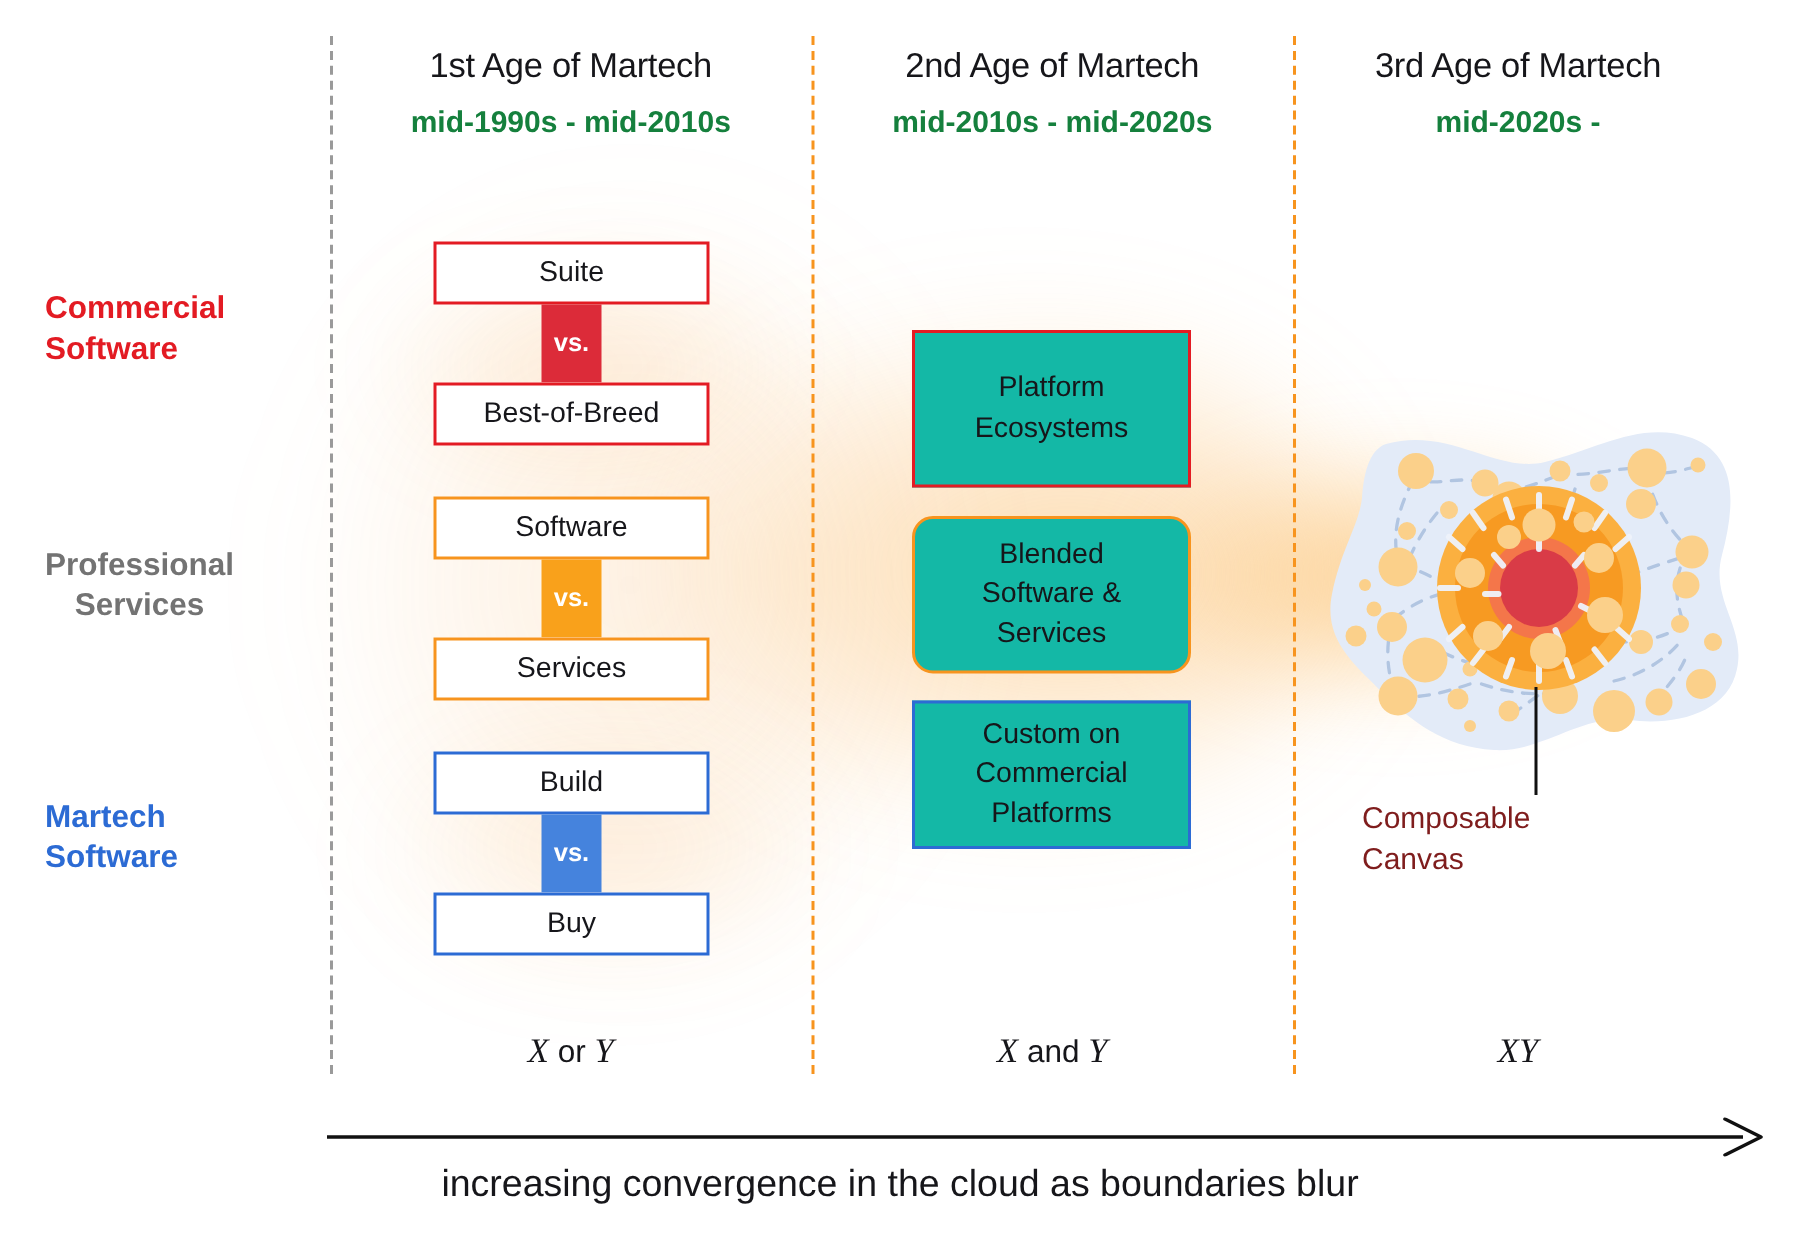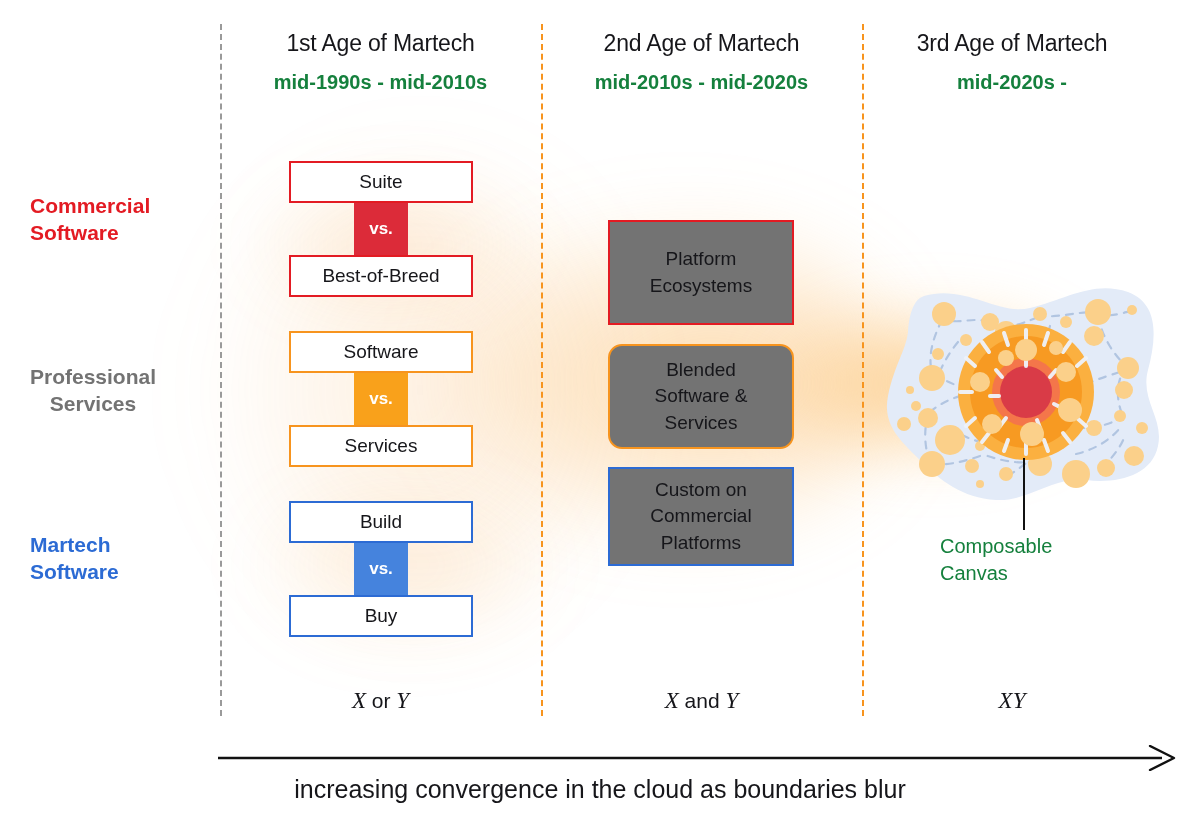--- a/index.html
+++ b/index.html
@@ -118,41 +118,41 @@
     background: #ffffff;
     border: 2px solid #000;
     display: flex;
     align-items: center;
     justify-content: center;
     font-size: 19px;
     color: #16161a;
     box-sizing: border-box;
   }
   .vs-connector {
-    width: 54px;
+    width: 40px;
     height: 52px;
     margin: 0 auto;
     display: flex;
     align-items: center;
     justify-content: center;
     color: #ffffff;
     font-size: 17px;
     font-weight: 700;
   }
   .g-red .vs-box { border-color: #E31B23; }
   .g-red .vs-connector { background: #DC2B39; }
   .g-orange .vs-box { border-color: #F7941E; }
   .g-orange .vs-connector { background: #F9A11B; }
   .g-blue .vs-box { border-color: #2C6BD4; }
   .g-blue .vs-connector { background: #4583DD; }
 
   
   .single-box {
     position: absolute;
-    background: #737373;
+    background: #14b8a6;
     border: 2px solid #000;
     display: flex;
     align-items: center;
     justify-content: center;
     text-align: center;
     font-size: 19px;
     line-height: 1.38;
     color: #16161a;
     box-sizing: border-box;
     z-index: 3;
@@ -175,25 +175,25 @@
     position: absolute;
     left: 1023px;
     top: 458px;
     width: 2px;
     height: 72px;
     background: #111;
     z-index: 3;
   }
   .blob-label {
     position: absolute;
-    left: 940px;
+    left: 908px;
     top: 533px;
     font-size: 20px;
     line-height: 1.35;
-    color: #15803d;
+    color: #7f1d1d;
     white-space: pre-line;
     z-index: 3;
   }
 
   
   .formula {
     position: absolute;
     top: 688px;
     text-align: center;
     font-size: 21px;

